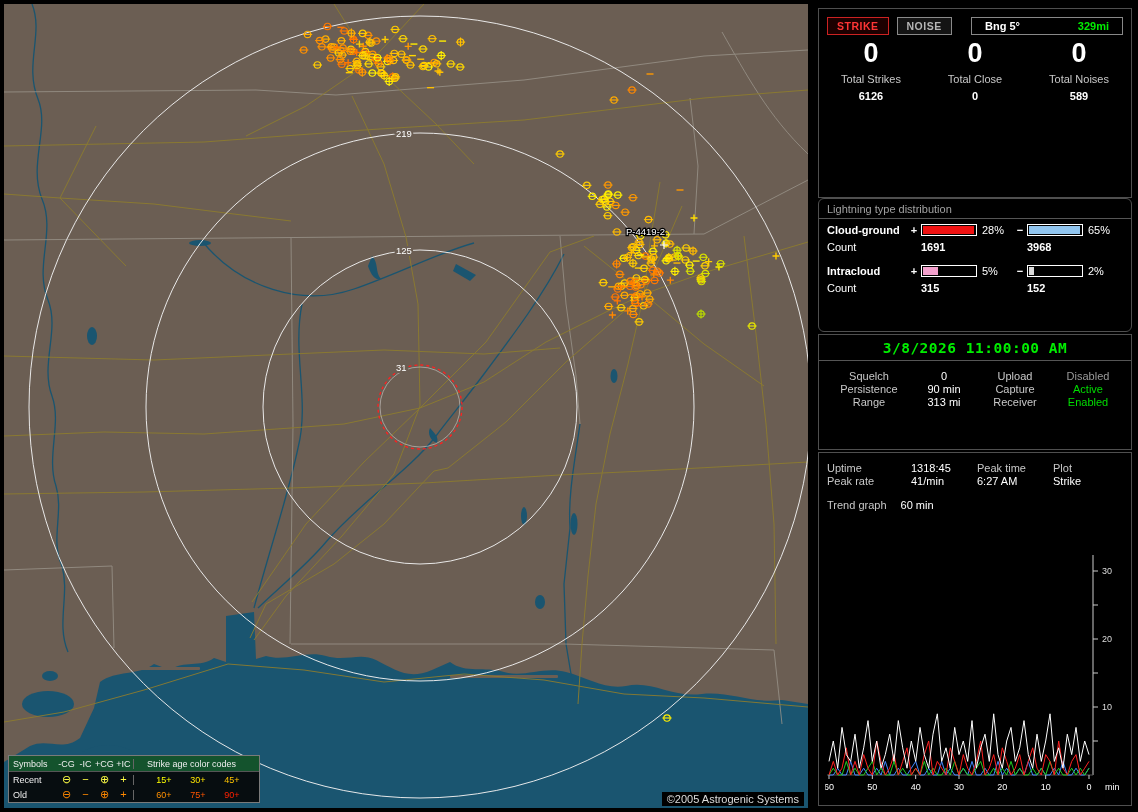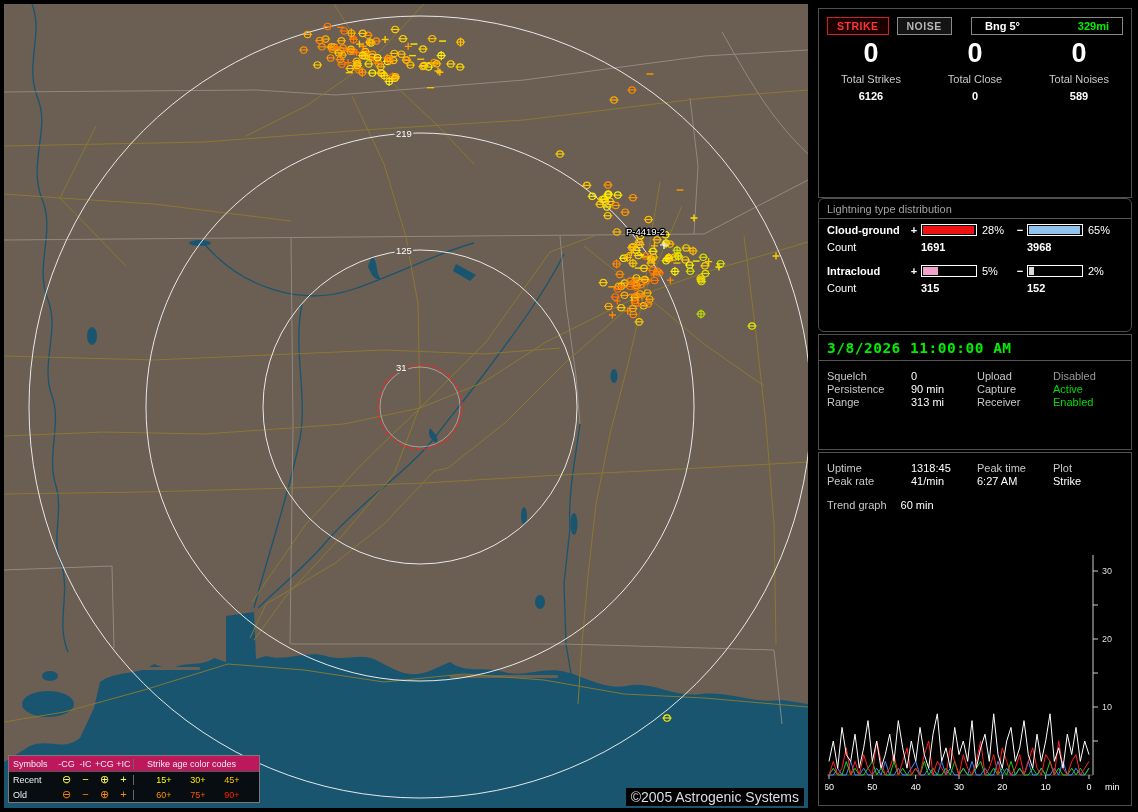--- a/index.html
+++ b/index.html
@@ -2,39 +2,39 @@
 <html><head>
 <meta charset="utf-8">
 <style>
   html,body{margin:0;padding:0;background:#000;width:1138px;height:812px;overflow:hidden;
     font-family:"Liberation Sans",sans-serif;-webkit-font-smoothing:antialiased;}
   .app{position:relative;width:1138px;height:812px;background:#000;}
 
   
   .map{position:absolute;left:4px;top:4px;width:804px;height:804px;background:#6b5e53;overflow:hidden;}
   .map svg{display:block;}
-  .copyright{position:absolute;right:4px;bottom:2px;color:#ddd;font-size:14px;background:#000;padding:1px 5px;}
+  .copyright{position:absolute;right:4px;bottom:2px;color:#ddd;font-size:11px;background:#000;padding:1px 5px;}
 
   .maplegend{position:absolute;left:4px;bottom:5px;width:250px;background:rgba(6,6,6,.9);
     border:1px solid #7a7a7a;font-size:9px;color:#ddd;}
   .lgrow{display:grid;grid-template-columns:44px 19px 19px 19px 19px 1fr;align-items:center;height:15px;padding:0 4px;}
-  .lghead{background:#be185d;border-bottom:1px solid #555;}
+  .lghead{background:#14532d;border-bottom:1px solid #555;}
   .lglbl{color:#eee;}
   .lgh{text-align:center;color:#eee;}
   .lgsym{font-size:11px;line-height:11px;}
   .lgage{border-left:1px solid #666;padding-left:13px;display:flex;text-align:center;}
   .lgage span{width:34px;}
   .lghead .lgage{color:#eee;}
 
   
   .panel{position:absolute;left:812px;top:0;width:326px;height:812px;background:#000;font-size:11px;color:#ddd;}
   .box{position:absolute;left:6px;right:6px;border:1px solid #4f4f4f;background:#000;}
   .box1{top:8px;height:188px;}
   .box2{top:198px;height:132px;border-radius:6px;}
-  .box3{top:334px;height:114px;}
+  .box3{top:334px;height:114px;text-align:center;}
   .box4{top:452px;height:352px;}
 
   .toprow{display:flex;align-items:center;gap:8px;padding:8px 8px 0 8px;}
   .btn{height:18px;line-height:15px;font-size:10.5px;font-weight:bold;letter-spacing:.5px;
     padding:0 9px;cursor:pointer;font-family:"Liberation Sans",sans-serif;}
   .btn.strike{color:#ff3535;border:1px solid #c22;background:#1c0000;}
   .btn.noise{color:#b5b5b5;border:1px solid #8a8a8a;background:#141414;}
   .bng{margin-left:auto;width:124px;height:16px;border:1px solid #888;background:#000;
     display:flex;justify-content:space-between;align-items:center;padding:0 13px;font-weight:bold;}
   .bng-b{color:#fff;}

